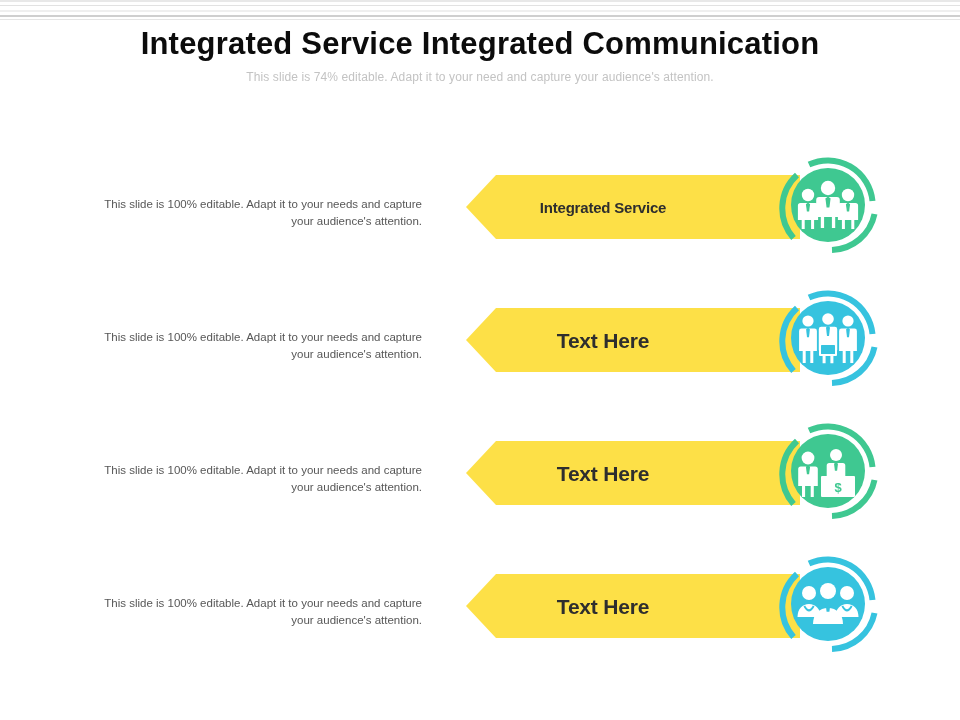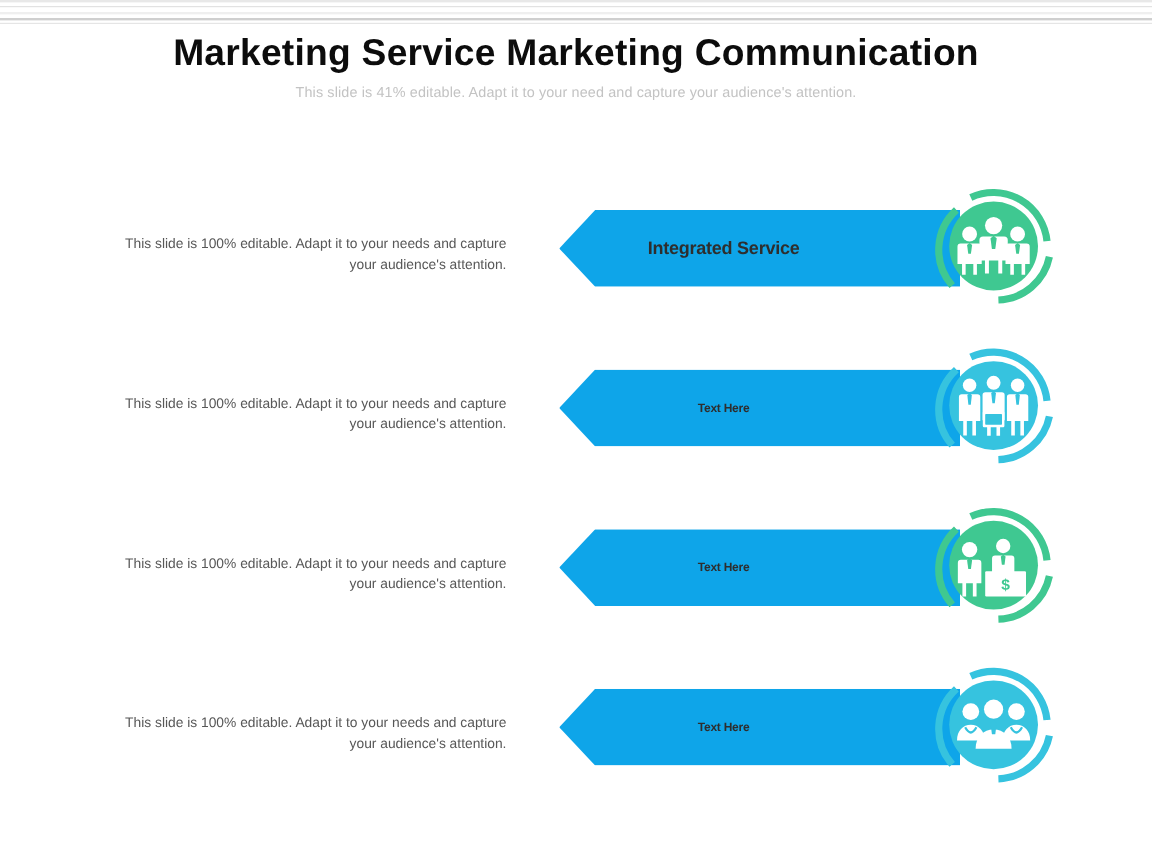--- a/index.html
+++ b/index.html
@@ -86,30 +86,30 @@
     margin-top: 15px;
   }
 
   
   .banner {
     position: absolute;
     left: 466px;
     top: 30px;
     width: 334px;
     height: 64px;
-    background: #0ea5e9;
+    background: #fde047;
     clip-path: polygon(30px 0, 334px 0, 334px 64px, 30px 64px, 0 32px);
     display: flex;
     align-items: center;
     justify-content: center;
     box-sizing: border-box;
     padding-right: 60px;
   }
   .banner-text {
-    font-size: 10px;
+    font-size: 21px;
     font-weight: bold;
     color: #2e2e2e;
     text-align: center;
     line-height: 21px;
     letter-spacing: -0.2px;
   }
   .banner-text.two-line { font-size: 15px; }
 
   
   .badge {
@@ -127,22 +127,22 @@
 <div class="slide">
 
   <div class="frame-top">
     <div class="frame-line fl1"></div>
     <div class="frame-line fl2"></div>
     <div class="frame-line fl3"></div>
     <div class="frame-line fl4"></div>
     <div class="frame-line fl5"></div>
   </div>
 
-  <div class="page-title">Marketing Service Marketing Communication</div>
-  <div class="page-subtitle">This slide is 41% editable. Adapt it to your need and capture your audience's attention.</div>
+  <div class="page-title">Integrated Service Integrated Communication</div>
+  <div class="page-subtitle">This slide is 74% editable. Adapt it to your need and capture your audience's attention.</div>
 
   <div class="row row-1">
     <div class="row-desc">
       <span>This slide is 100% editable. Adapt it to your needs</span>
       <span>and capture your audience's attention.</span>
     </div>
     <div class="banner">
       <div class="banner-text two-line">
         <div>Integrated Service</div>
       </div>

